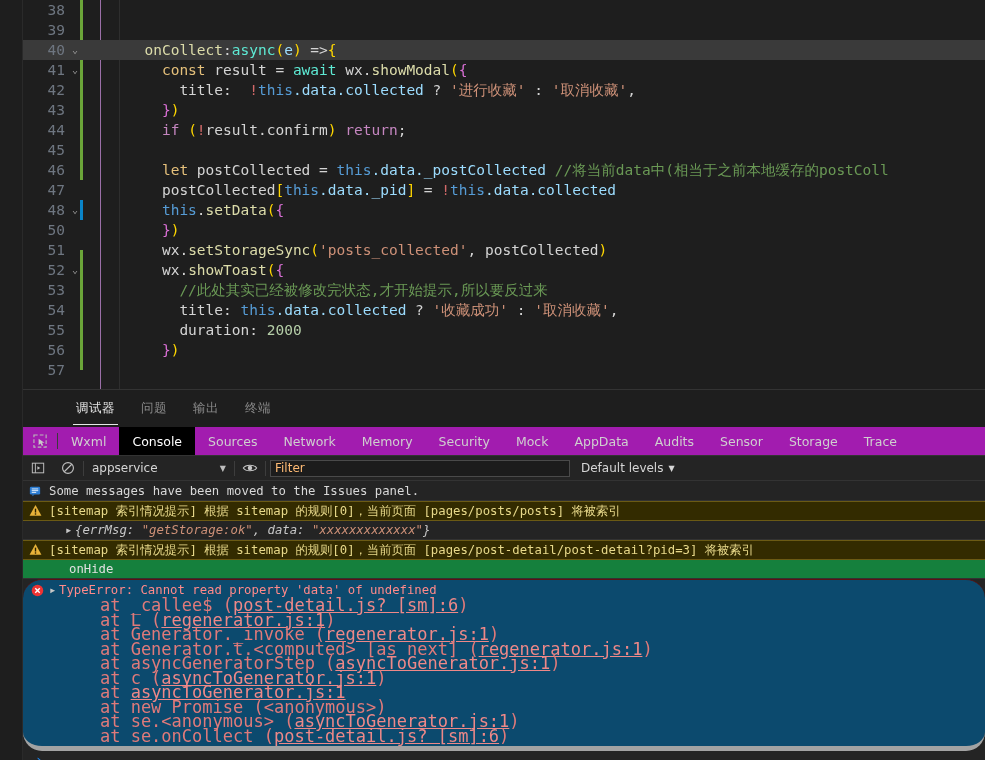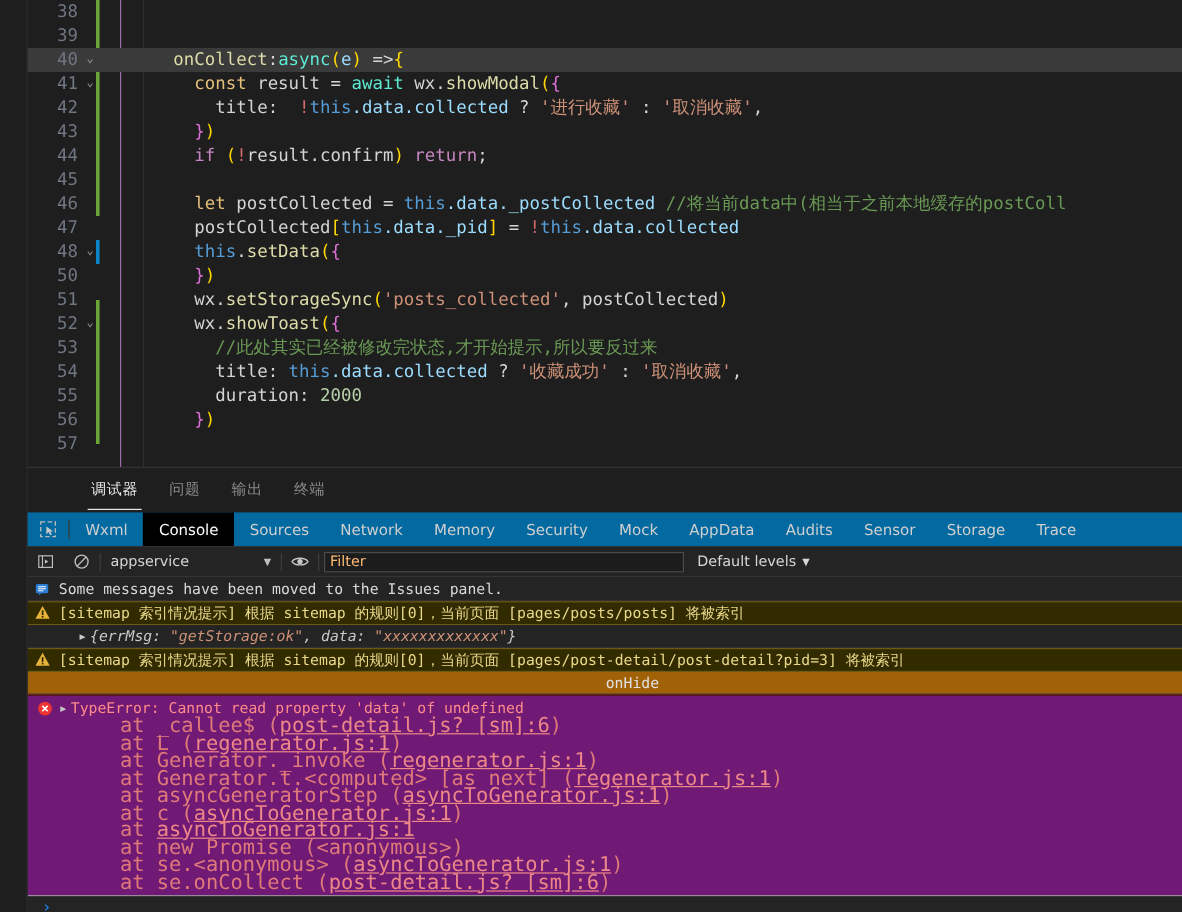--- a/index.html
+++ b/index.html
@@ -86,21 +86,21 @@
   
   #devtools {
     position: absolute; left: 0; top: 427px; width: 985px; height: 333px;
     background: #242424;
   }
   .dt-left-strip { position:absolute; left:0; top:0; width:22px; height:100%; background:#1e1e1e; }
   .dt-main { position:absolute; left:22px; top:0; right:0; height:100%; border-left:1px solid #2a2a2a; }
 
   
   .dt-tabrow {
-    height: 29px; background: #0369a1; display: flex; align-items: stretch;
+    height: 29px; background: #a21caf; display: flex; align-items: stretch;
     border-bottom: 1px solid #333;
   }
   .dt-inspect {
     width: 34px; display: flex; align-items: center; justify-content: center;
   }
   .dt-sep { width:1px; background:#3a3a3a; margin:6px 0; }
   .dt-tab {
     display: flex; align-items: center; padding: 0 13px;
     font-family: "DejaVu Sans", "Liberation Sans", sans-serif;
     font-size: 12.5px; color: #cfcfcf;
@@ -133,22 +133,22 @@
   .console-area { position:absolute; left:0; right:0; top:55px; bottom:0; overflow:hidden; }
   .crow {
     position: relative; min-height: 18px; line-height: 18px;
     font-family: "DejaVu Sans Mono", "Liberation Mono", monospace;
     font-size: 12.3px; padding-left: 26px; white-space: pre;
     border-bottom: 1px solid transparent;
   }
   .crow.info   { background:#242424; color:#d8d8d8; border-bottom-color:#323232; }
   .crow.warn   { background:#332b00; color:#e8d98a; border-bottom-color:#6b5a14; border-top:1px solid #6b5a14;}
   .crow.obj    { background:#242424; color:#d8d8d8; border-bottom-color:#323232; }
-  .crow.plain  { background:#a16207; color:#e0e0e0; border-bottom-color:#323232;text-align:center; }
-  .crow.error  { background:#701a75; color:#ff8080; border-top:1px solid #5c1212; border-bottom:1px solid #a3a3a3; }
+  .crow.plain  { background:#15803d; color:#e0e0e0; border-bottom-color:#323232; }
+  .crow.error  { background:#0c4a6e; color:#ff8080; border-top:1px solid #5c1212; border-bottom:5px solid #a3a3a3;border-radius:19px; }
   .crow.prompt { background:#242424; }
 
   .cicon { position:absolute; left:6px; top:2px; width:14px; height:14px; }
   .arrow { color:#c8c8c8; display:inline-block; width:10px; }
 
   .err-body { padding-left: 26px; }
   .err-line { line-height: 14.5px; font-size:17px; white-space:pre; color:#e07a7a; }
   .err-head { color:#ff8a8a; line-height:16px; }
   .lnk { color:#e88; text-decoration: underline; }
   .obj-key { color:#c8c8c8; font-style:italic; }

